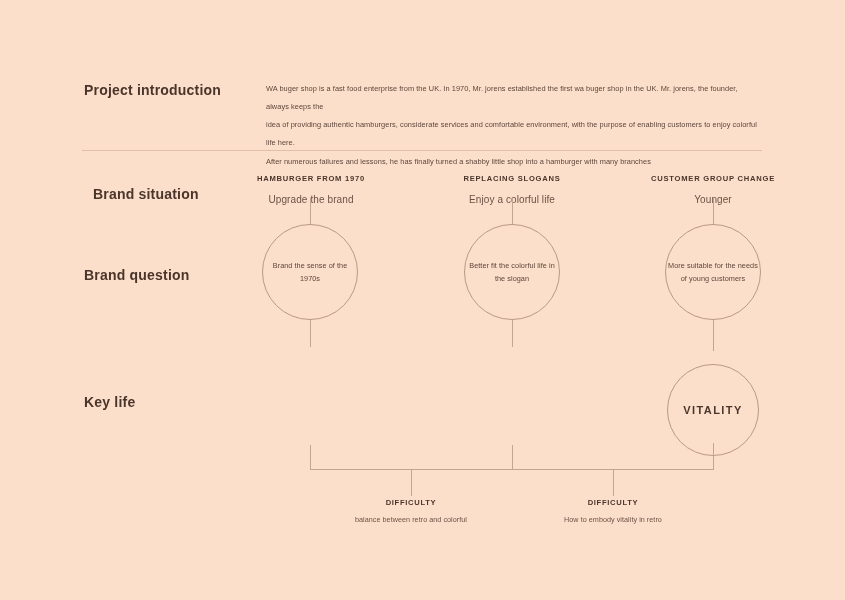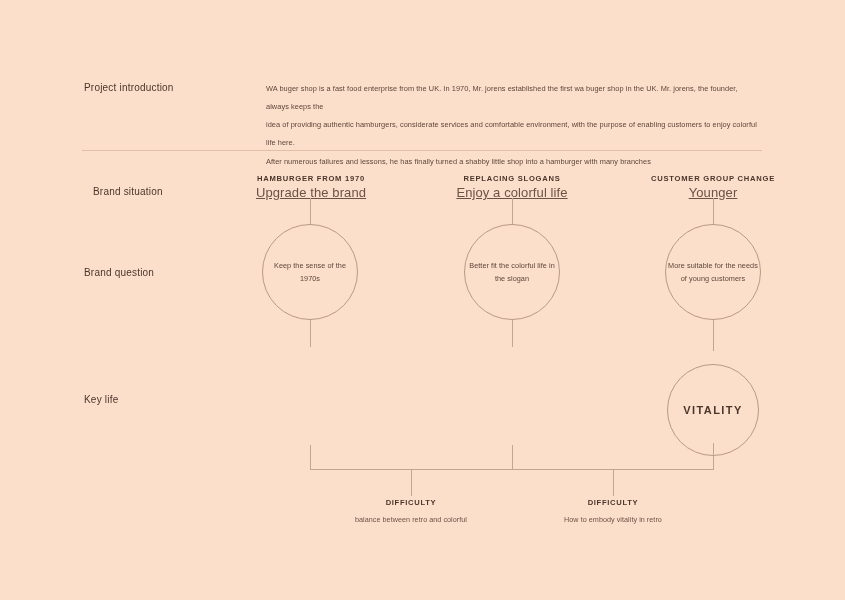--- a/index.html
+++ b/index.html
@@ -17,22 +17,22 @@
   }
   .board {
     position: absolute;
     inset: 0;
   }
 
   
   .row-label {
     position: absolute;
     left: 84px;
-    font-size: 10px;
-    font-weight: normal;
+    font-size: 14px;
+    font-weight: bold;
     letter-spacing: 0.2px;
     color: #4a352b;
     white-space: nowrap;
   }
   #label-project   { top: 82px; }
   #label-situation { top: 186px; padding-left: 9px; }
   #label-question  { top: 267px; }
   #label-keyword   { top: 394px; }
 
   
@@ -77,25 +77,24 @@
     width: 200px;
   }
   .col-head .title {
     font-size: 7.6px;
     font-weight: bold;
     letter-spacing: 0.75px;
     color: #4a352b;
     white-space: nowrap;
   }
   .col-head .sub {
-    font-size: 13px;
-    margin-top: 2px;
+    font-size: 10px;
+    margin-top: 11px;
     color: #6b5245;
     letter-spacing: 0.1px;
-    text-decoration: underline;
   }
 
   
   .circle {
     position: absolute;
     border: 1px solid #b89a84;
     border-radius: 50%;
     display: flex;
     align-items: center;
     justify-content: center;
@@ -153,21 +152,21 @@
   </div>
 
   <div class="divider"></div>
 
   <div class="col-head" style="left:211px; top:174px;">
     <div class="title">HAMBURGER FROM 1970</div>
     <div class="sub">Upgrade the brand</div>
   </div>
   <div class="vline" style="left:310px; top:198px; height:26px;"></div>
   <div class="circle" style="left:262px; top:224px; width:96px; height:96px;">
-    <div class="ctext">Keep the sense of the 1970s</div>
+    <div class="ctext">Brand the sense of the 1970s</div>
   </div>
   <div class="vline" style="left:310px; top:320px; height:27px;"></div>
 
   <div class="col-head" style="left:412px; top:174px;">
     <div class="title">REPLACING SLOGANS</div>
     <div class="sub">Enjoy a colorful life</div>
   </div>
   <div class="vline" style="left:512px; top:198px; height:26px;"></div>
   <div class="circle" style="left:464px; top:224px; width:96px; height:96px;">
     <div class="ctext">Better fit the colorful life in the slogan</div>

